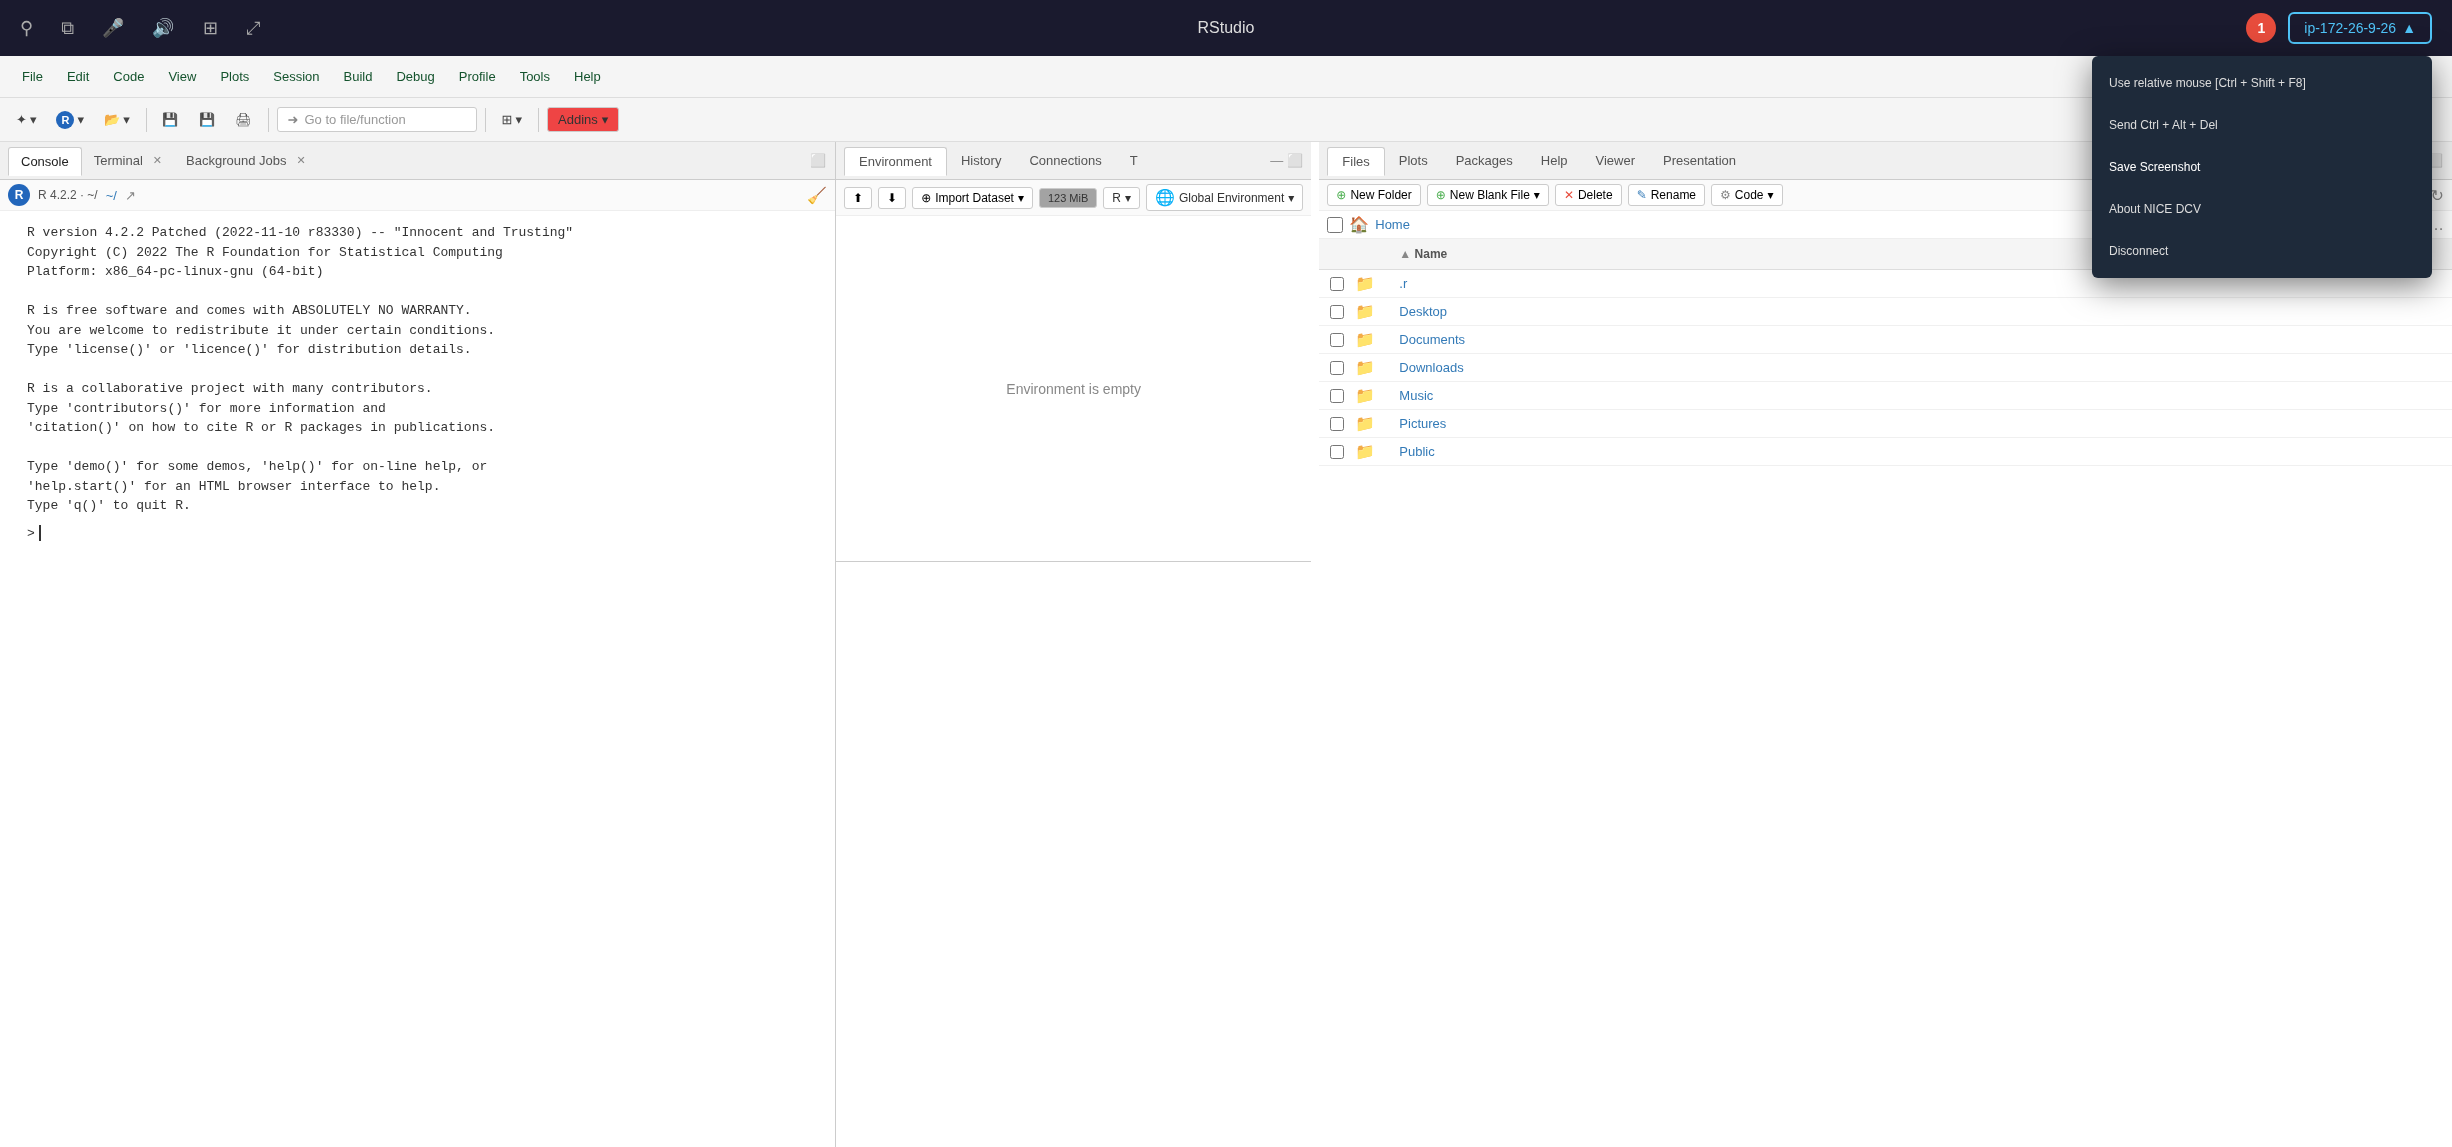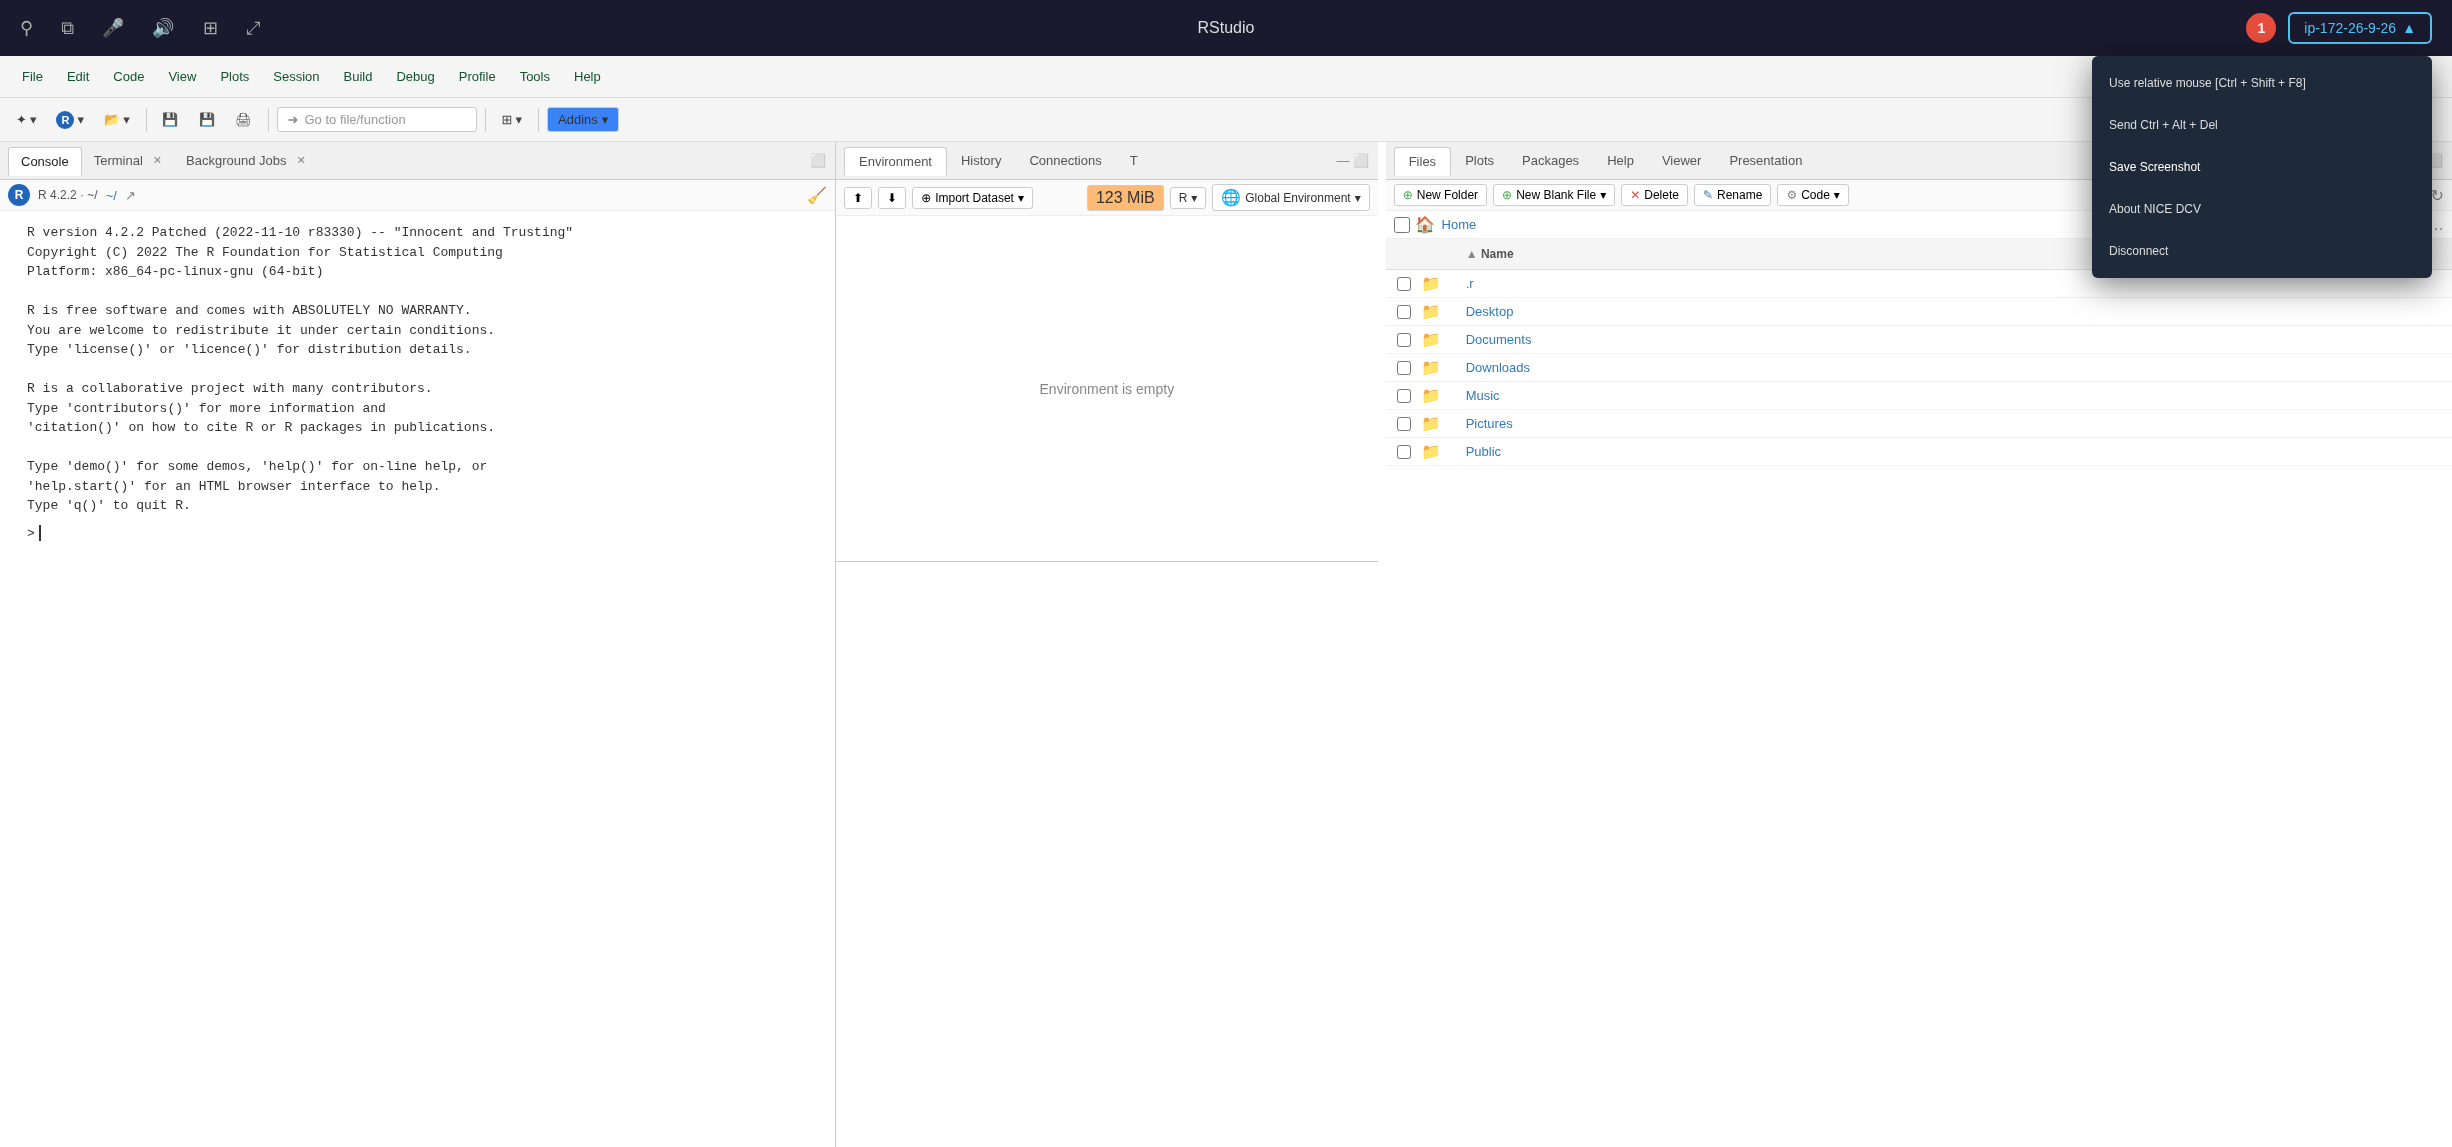--- a/index.html
+++ b/index.html
@@ -111,21 +111,21 @@
       border-radius: 3px;
       padding: 4px 10px;
       font-size: 13px;
       color: #666;
       min-width: 200px;
       display: flex;
       align-items: center;
       gap: 6px;
     }
     .addins-btn {
-      background: #3b82f6;
+      background: #ef4444;
       border: 1px solid #ccc;
       border-radius: 3px;
       padding: 4px 10px;
       font-size: 13px;
       display: flex;
       align-items: center;
       gap: 4px;
     }
 
     
@@ -259,26 +259,25 @@
       border: 1px solid #ccc;
       border-radius: 3px;
       padding: 3px 8px;
       font-size: 12px;
       cursor: pointer;
       display: flex;
       align-items: center;
       gap: 4px;
     }
     .memory-badge {
-      background: #fdba74;
+      background: #a3a3a3;
       border: 1px solid #ccc;
       border-radius: 3px;
       padding: 3px 8px;
-      font-size: 16px;
-      margin-left: 48px;
+      font-size: 11px;
     }
     .r-dropdown {
       background: white;
       border: 1px solid #ccc;
       border-radius: 3px;
       padding: 3px 8px;
       font-size: 12px;
       display: flex;
       align-items: center;
       gap: 4px;

